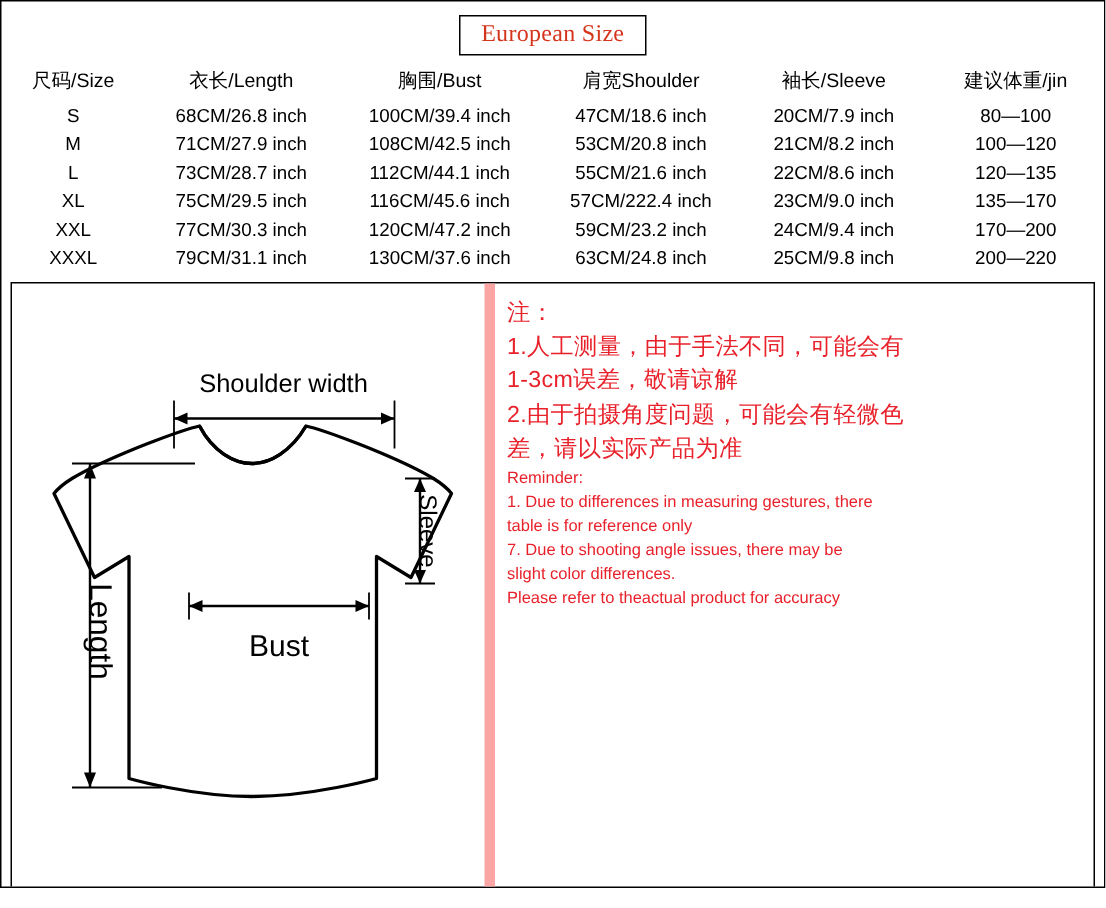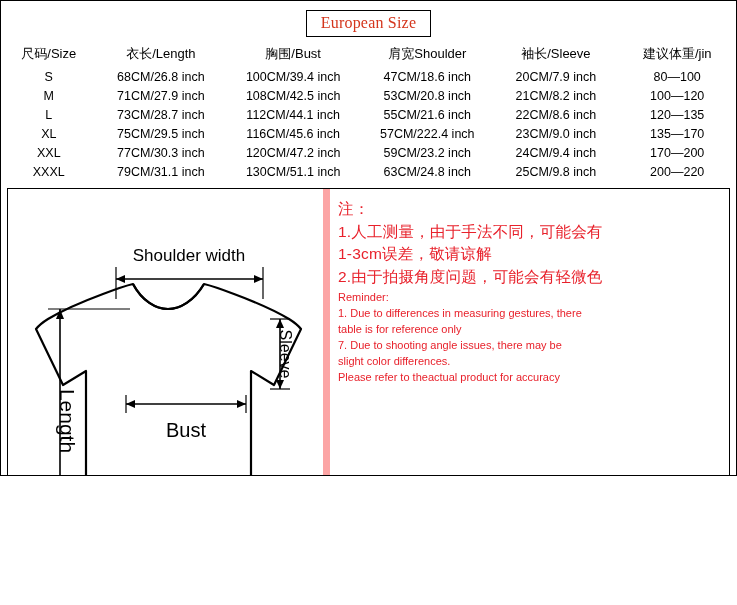--- a/index.html
+++ b/index.html
@@ -10,21 +10,21 @@
   }
   body {
     width: 737px;
     height: 605px;
     font-family: "Liberation Sans", sans-serif;
     color: #000;
     position: relative;
   }
   #page {
     width: 737px;
-    height: 476px;
+    height: 592px;
     position: relative;
     border: 1px solid #000;
     background: #fff;
     overflow: hidden;
   }
 
   
   .title-wrap {
     display: flex;
     justify-content: center;
@@ -174,21 +174,21 @@
         <td class="sizecol">XXL</td>
         <td>77CM/30.3 inch</td>
         <td>120CM/47.2 inch</td>
         <td>59CM/23.2 inch</td>
         <td>24CM/9.4 inch</td>
         <td>170—200</td>
       </tr>
       <tr>
         <td class="sizecol">XXXL</td>
         <td>79CM/31.1 inch</td>
-        <td>130CM/51.1 inch</td>
+        <td>130CM/37.6 inch</td>
         <td>63CM/24.8 inch</td>
         <td>25CM/9.8 inch</td>
         <td>200—220</td>
       </tr>
     </tbody>
   </table>
 
   <div class="lower">
 
     <div class="diagram">
@@ -243,20 +243,21 @@
         <line x1="40" y1="336" x2="100" y2="336" stroke="#000000" stroke-width="1.2"></line>
         <text x="52" y="232" text-anchor="middle" font-family="Liberation Sans, sans-serif" font-size="21" fill="#000000" transform="rotate(90 52 232)">Length</text>
       </svg>
     </div>
 
     <div class="notes">
       <div class="note-line cn">注：</div>
       <div class="note-line cn">1.人工测量，由于手法不同，可能会有</div>
       <div class="note-line cn">1-3cm误差，敬请谅解</div>
       <div class="note-line cn">2.由于拍摄角度问题，可能会有轻微色</div>
+      <div class="note-line cn">差，请以实际产品为准</div>
       <div class="note-line en">Reminder:</div>
       <div class="note-line en">1. Due to differences in measuring gestures, there</div>
       <div class="note-line en">table is for reference only</div>
       <div class="note-line en">7. Due to shooting angle issues, there may be</div>
       <div class="note-line en">slight color differences.</div>
       <div class="note-line en">Please refer to theactual product for accuracy</div>
     </div>
 
   </div>
 </div>

